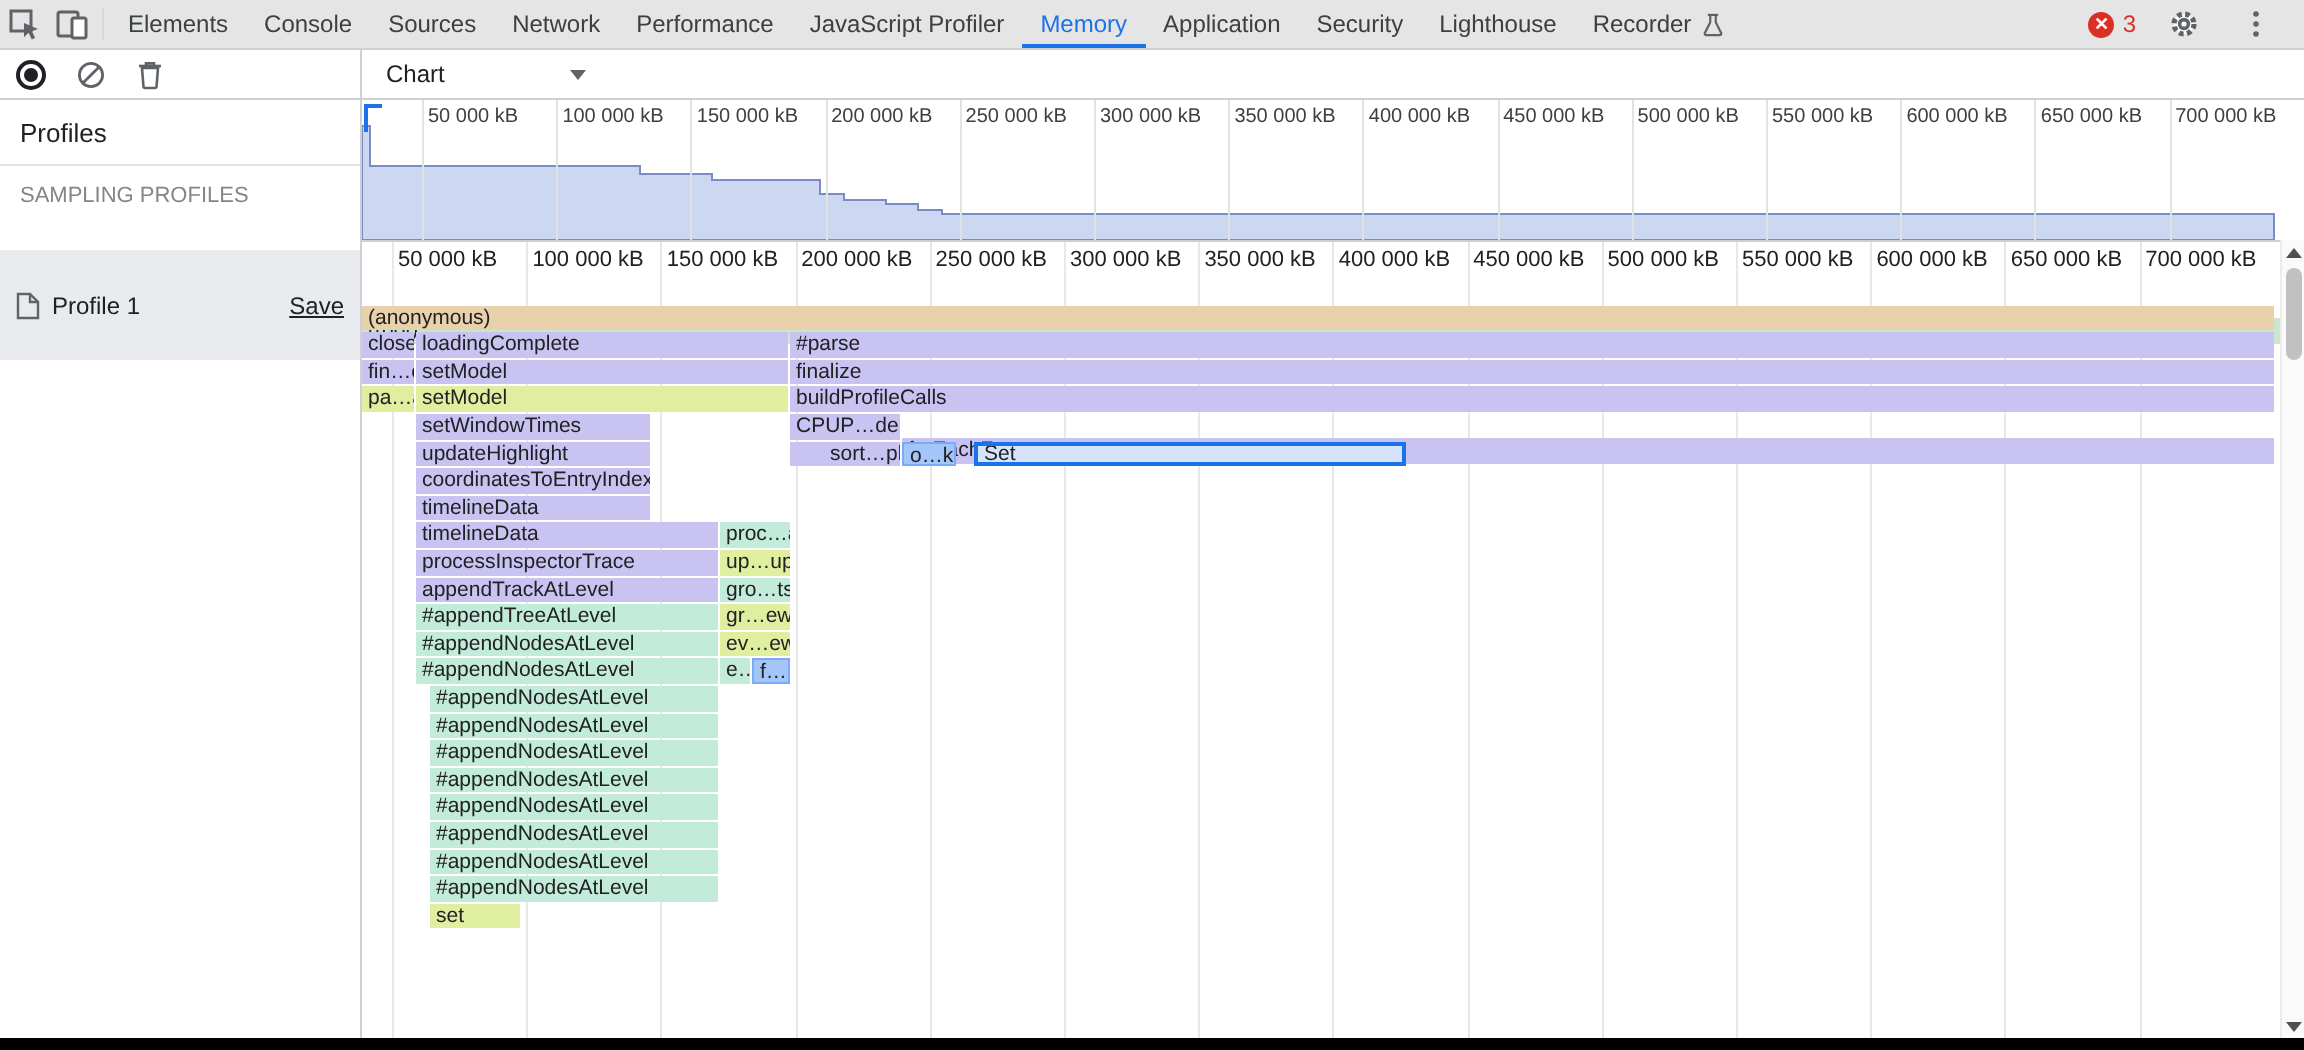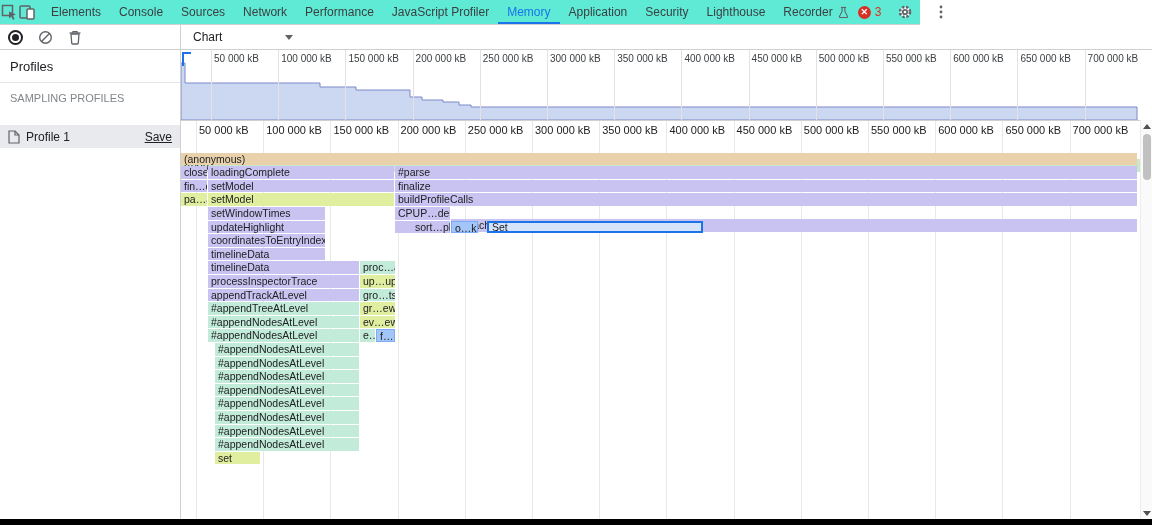--- a/index.html
+++ b/index.html
@@ -1,21 +1,21 @@
 <!DOCTYPE html>
 <html><head>
 <meta charset="utf-8">
 <style>
   html,body{margin:0;padding:0}
   body{width:1152px;height:525px;position:relative;overflow:hidden;background:#fff;
        font-family:"Liberation Sans",sans-serif;color:#202124;}
 
   
-  #tabbar{position:absolute;top:0;left:0;width:920px;height:24px;border-bottom:1px solid #d0d0d0;
-          display:flex;align-items:center;background:#5eead4;z-index:5}
+  #tabbar{position:absolute;top:0;left:0;width:1152px;height:24px;border-bottom:1px solid #d0d0d0;
+          display:flex;align-items:center;background:#e5e5e5;z-index:5}
   .tb-icon{display:flex;align-items:center;justify-content:center;width:24px;height:24px;cursor:pointer}
   .tb-divider{width:1px;height:16px;background:#d8d8d8;margin:0 3px}
   .tab{height:24px;display:flex;align-items:center;padding:0 9px;font-size:12px;color:#3c4043;cursor:pointer;white-space:nowrap}
   .tab.selected{color:#1a73e8;box-shadow:inset 0 -2px 0 #1a73e8}
   .tab .flask{margin-left:5px;display:flex}
   #tab-right{margin-left:auto;display:flex;align-items:center;gap:12px;padding-right:12px}
   .err-badge{display:flex;align-items:center;gap:4px;font-size:12px;color:#d93025;cursor:pointer}
   .err-circle{width:13px;height:13px;border-radius:50%;background:#d93025;color:#fff;font-size:9px;
               line-height:13px;text-align:center;font-weight:bold}
 
@@ -28,21 +28,21 @@
   .sub-divider{position:absolute;left:180px;top:0;width:1px;height:24px;background:#d0d0d0}
   .view-select{position:absolute;left:189px;top:2px;width:100px;height:20px;display:flex;align-items:center;
                justify-content:space-between;font-size:12px;color:#202124;cursor:pointer;padding:0 4px}
   .caret-down{width:0;height:0;border-left:4px solid transparent;border-right:4px solid transparent;
               border-top:5px solid #5f6368}
 
   
   #sidebar{position:absolute;top:50px;left:0;width:180px;height:469px;border-right:1px solid #d0d0d0;background:#fff;z-index:3}
   .sb-title{padding:9px 10px 8px;font-size:13px;color:#202124;border-bottom:1px solid #e4e4e4}
   .sb-section{padding:9px 10px 21px;font-size:11px;color:#80868b}
-  .sb-profile{height:23px;display:flex;align-items:center;gap:6px;padding:0 8px;background:#e8eaed;cursor:pointer}
+  .sb-profile{height:23px;display:flex;align-items:center;gap:6px;padding:16px 8px;background:#e8eaed;cursor:pointer}
   .sb-profile .plabel{font-size:12px;color:#202124}
   .save-link{margin-left:auto;font-size:12px;color:#202124;text-decoration:underline;cursor:pointer}
 
   
   #chart-main{position:absolute;left:181px;top:50px;width:959px;height:469px;overflow:hidden;background:#fff}
   #overview-box{position:absolute;left:0;top:0;width:959px;height:70px;border-bottom:1px solid #d0d0d0;overflow:hidden}
   #overview-svg{position:absolute;left:0;top:0}
   .ov-grid{position:absolute;top:0;width:1px;height:70px;background:#e2e2e2}
   .ov-label{position:absolute;top:3px;font-size:10px;color:#3c4043;white-space:nowrap}
   #ov-handle{position:absolute;left:1px;top:2px;width:7px;height:12px;border-left:2px solid #1a73e8;

